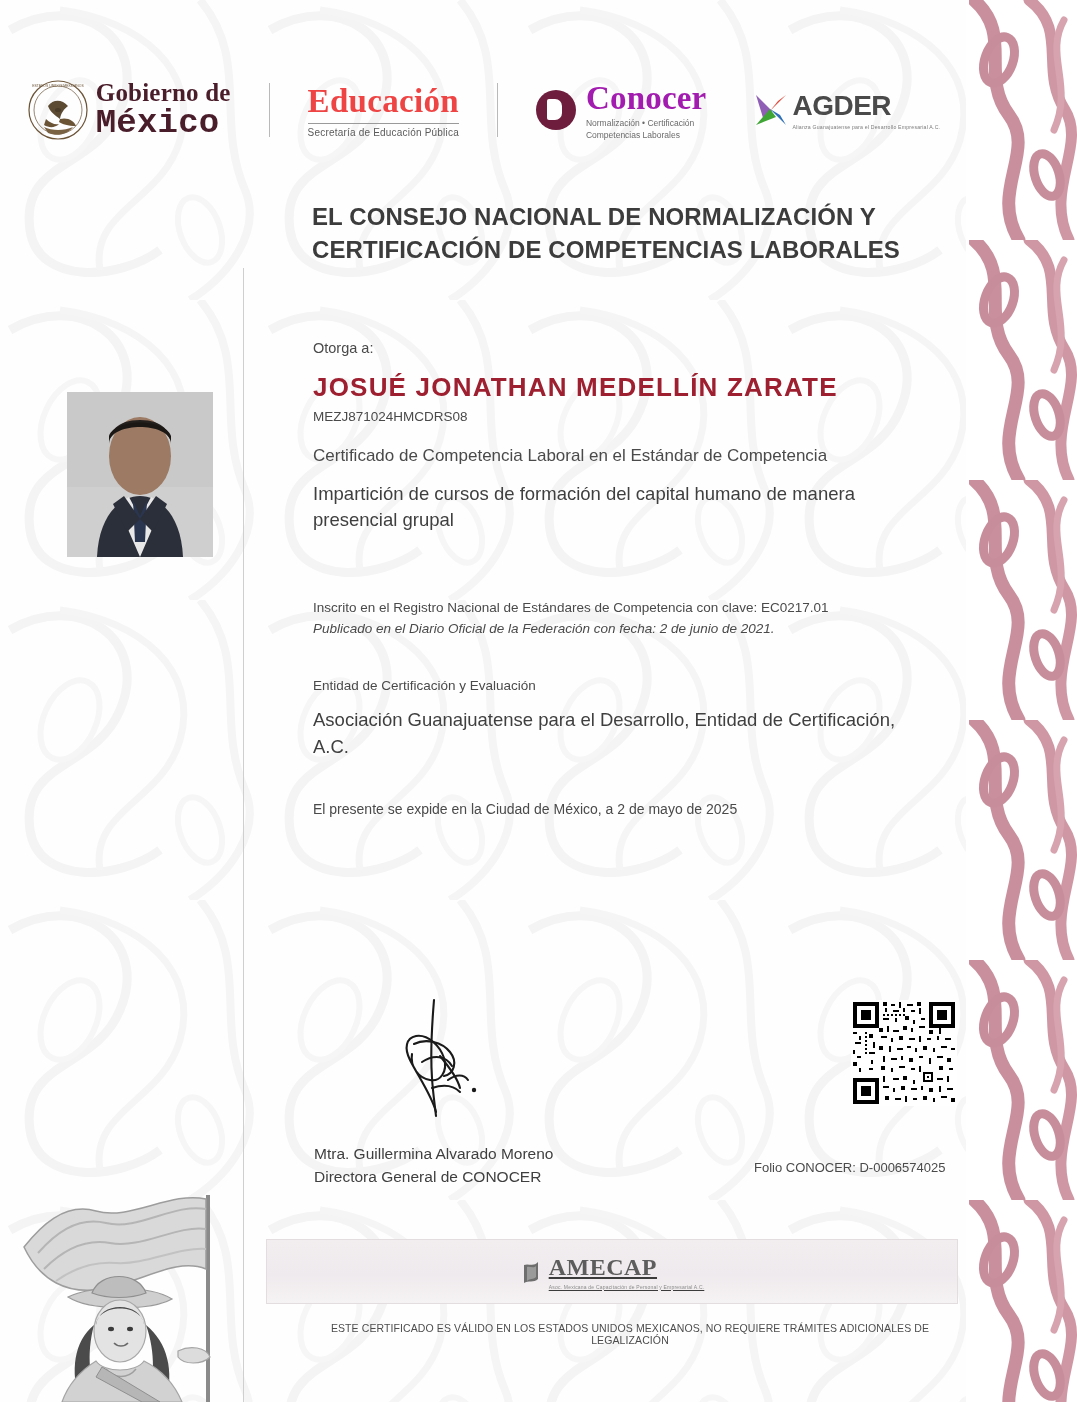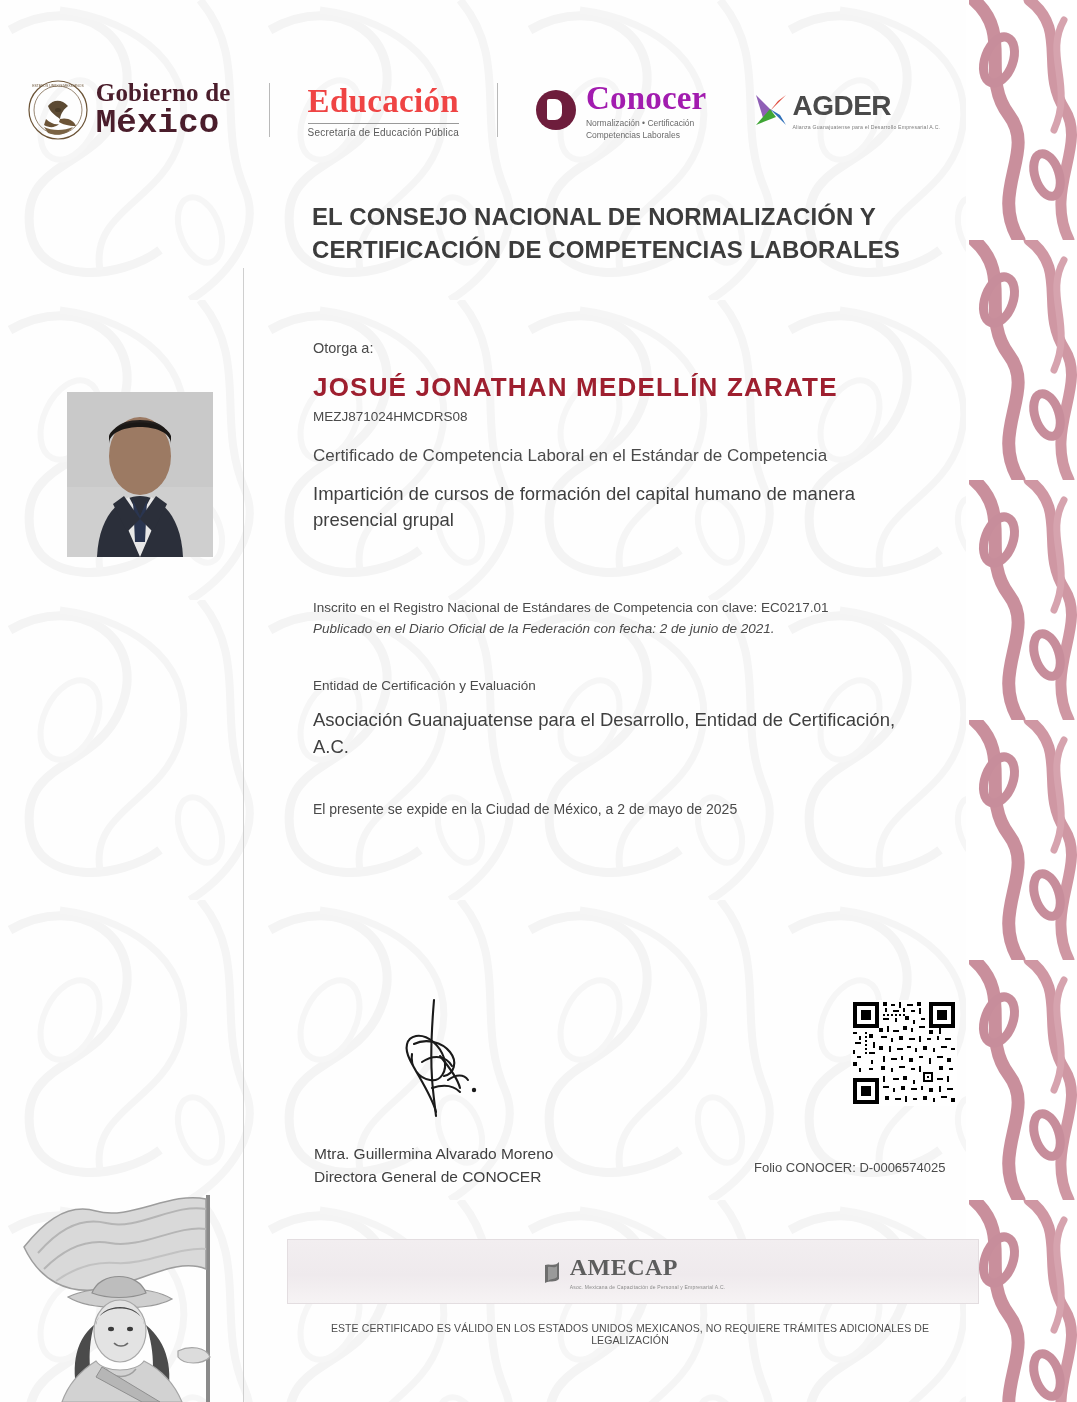--- a/index.html
+++ b/index.html
@@ -289,29 +289,30 @@
     left: 851px;
     top: 1000px;
     width: 106px;
     height: 106px;
     background: #ffffff;
   }
 
   
   .strip {
     position: absolute;
-    left: 287px;
+    left: 266px;
     top: 1239px;
     width: 690px;
     height: 63px;
     background: linear-gradient(180deg,#f2eef0 0%, #efeaed 55%, #f6f3f4 100%);
     border: 1px solid #e3dde0;
     display: flex;
     align-items: center;
     justify-content: center;
+    text-decoration: underline;
   }
   .amecap {
     display: flex;
     align-items: center;
     gap: 7px;
   }
   .amecap-name {
     font-family: "Liberation Serif", serif;
     font-size: 24px;
     font-weight: bold;

